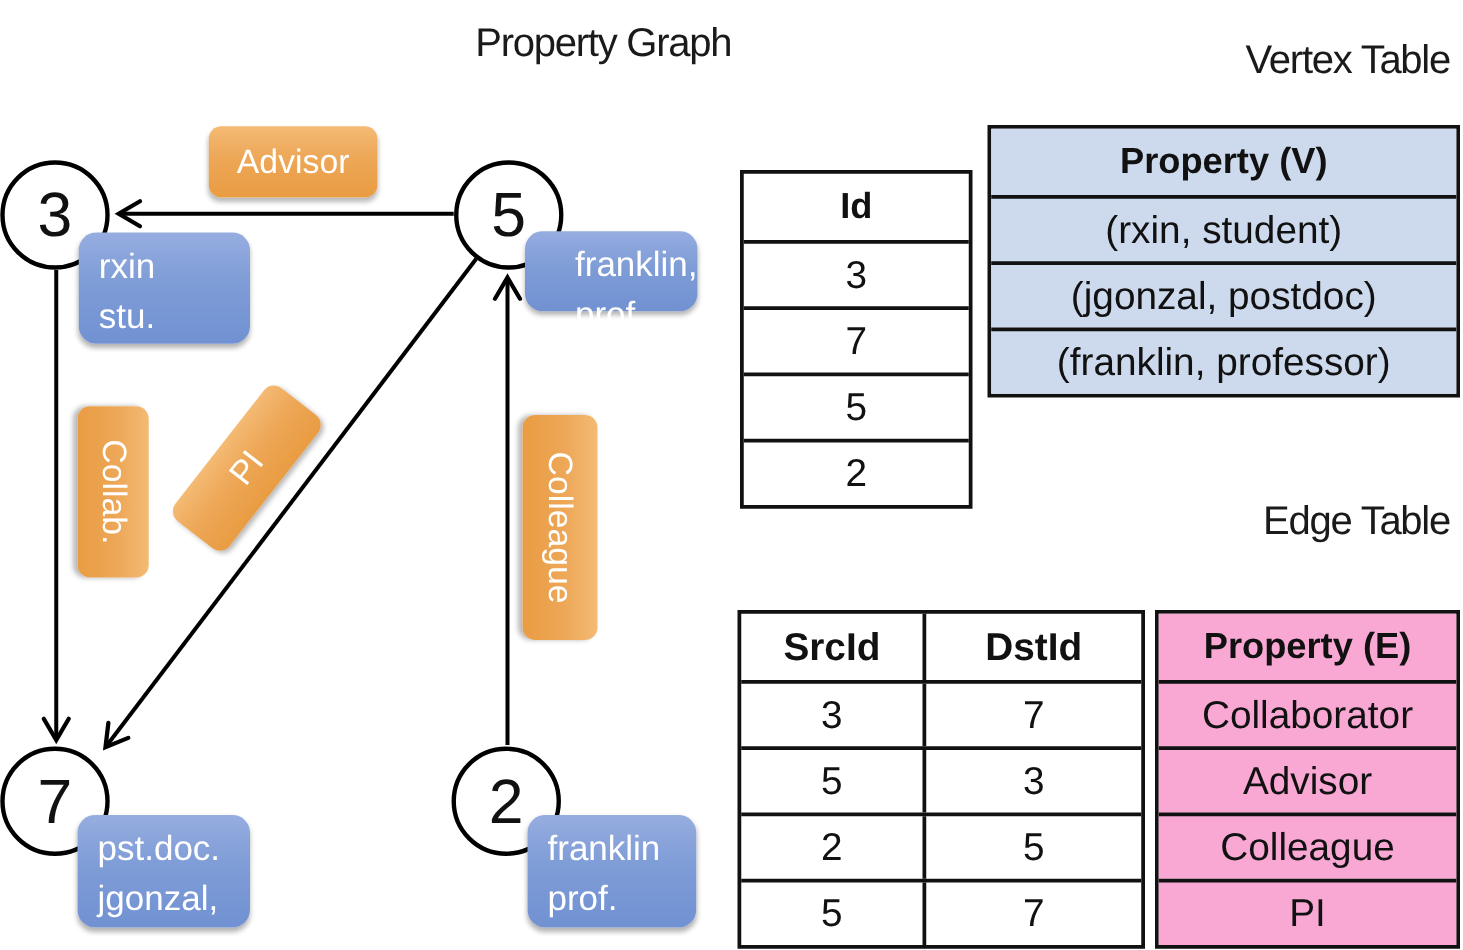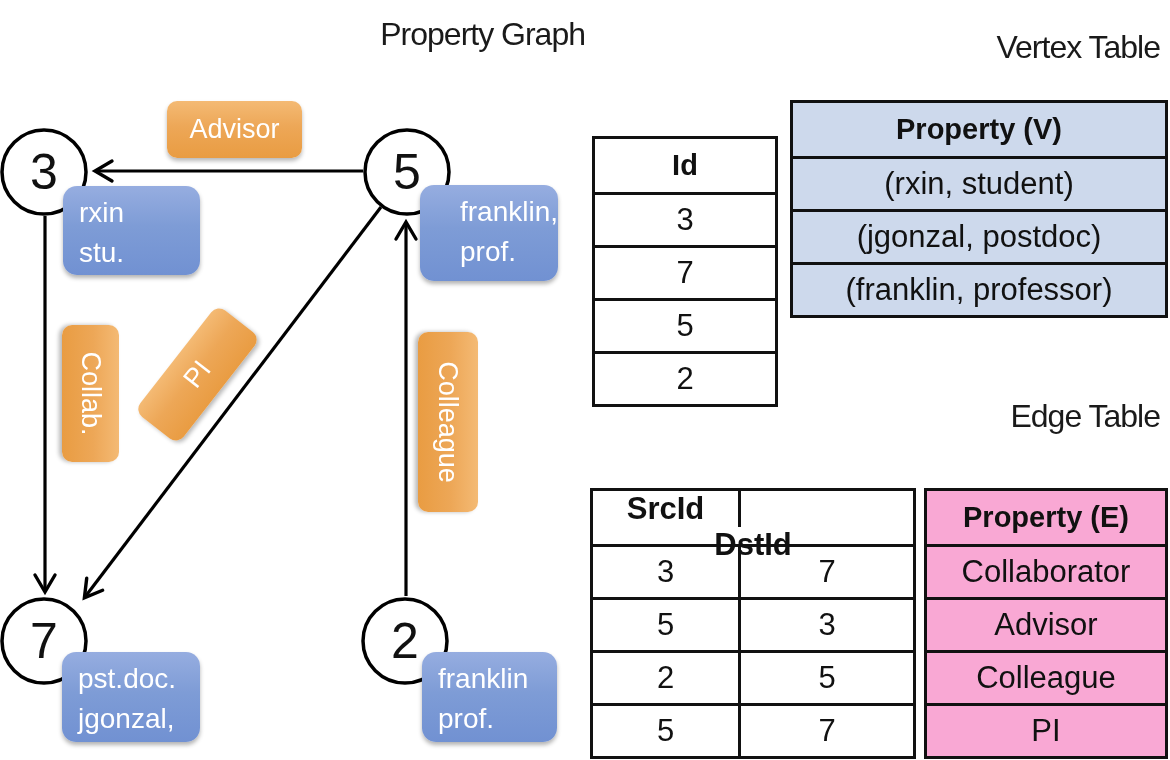--- a/index.html
+++ b/index.html
@@ -33,21 +33,21 @@
   
   .subtable{position:absolute;border:3px solid #111;background:#fff;box-sizing:border-box;}
   .trow{height:53px;border-top:3px solid #111;display:flex;align-items:center;justify-content:center;
         font-size:31px;box-sizing:border-box;}
   .trow.first{border-top:none;}
   .thead{font-weight:bold;font-size:29px;}
   .fill-blue{background:#cdd9ec;}
   .fill-tan{background:#f9a8d4;}
   .twocol{display:flex;flex-direction:column;}
   .tworow{display:flex;height:53px;border-top:3px solid #111;box-sizing:border-box;}
-  .tworow.first{border-top:none;flex-direction:column;}
+  .tworow.first{border-top:none;}
   .tcell{display:flex;align-items:center;justify-content:center;font-size:31px;box-sizing:border-box;}
   .tcell.left{width:148px;border-right:3px solid #111;}
   .tcell.right{flex:1;}
 </style>
 </head>
 <body>
 
 <div class="big-title" style="left:0;width:585px;top:16px;">Property Graph</div>
 
 <svg id="graph-svg" width="585" height="760" viewBox="0 0 585 760">
@@ -69,21 +69,21 @@
 
 <div class="node-num" style="left:0px;top:128px;">3</div>
 <div class="node-num" style="left:363px;top:128px;">5</div>
 <div class="node-num" style="left:0px;top:597px;">7</div>
 <div class="node-num" style="left:361px;top:597px;">2</div>
 
 <div class="vprop-box" style="left:63px;top:186px;width:137px;height:89px;">
   <div>rxin</div>
   <div>stu.</div>
 </div>
-<div class="vprop-box" style="left:420px;top:185px;width:138px;height:96px;padding-left:40px;">
+<div class="vprop-box" style="left:420px;top:185px;width:138px;height:64px;padding-left:40px;">
   <div>franklin,</div>
   <div>prof.</div>
 </div>
 <div class="vprop-box" style="left:62px;top:652px;width:138px;height:90px;">
   <div>pst.doc.</div>
   <div>jgonzal,</div>
 </div>
 <div class="vprop-box" style="left:422px;top:652px;width:135px;height:90px;">
   <div>franklin</div>
   <div>prof.</div>

